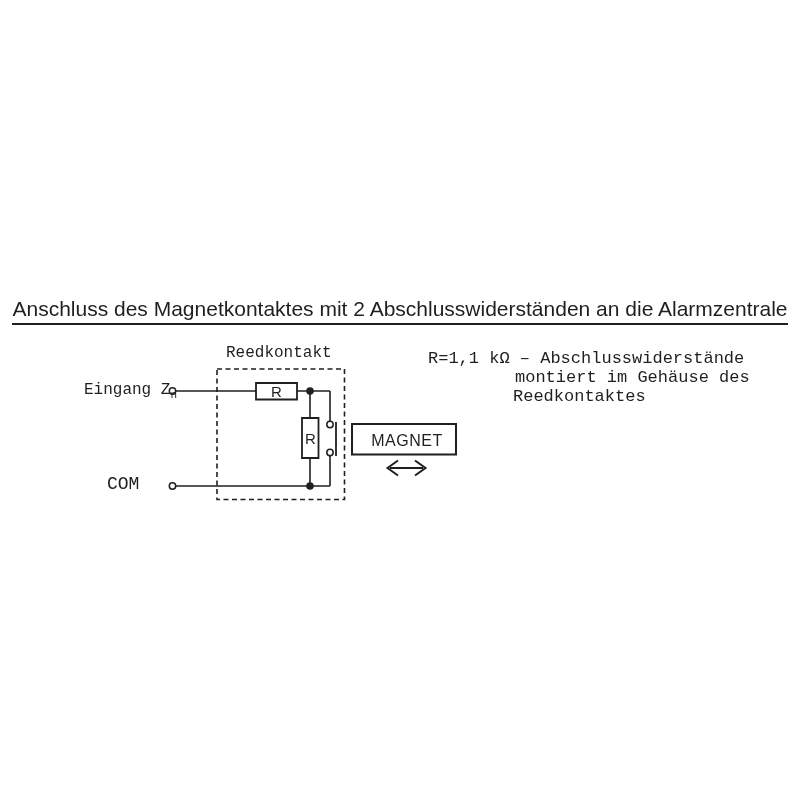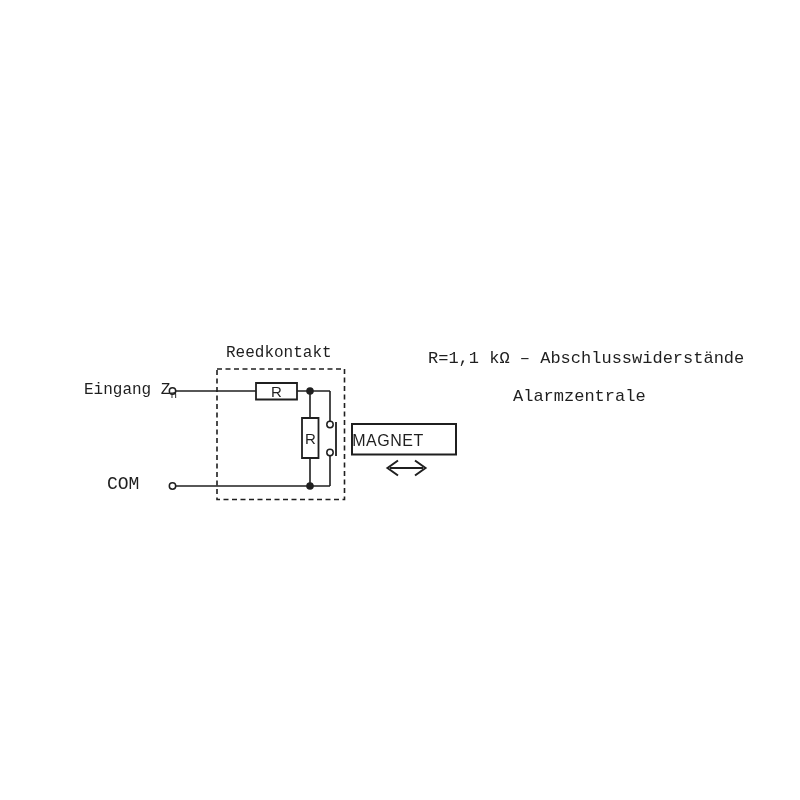--- a/index.html
+++ b/index.html
@@ -17,33 +17,36 @@
   .lbl { position:absolute; white-space:nowrap;font-family:Liberation Mono, monospace; }
   .lbl-reedkontakt { left:226px; top:344px; font-size:16px; line-height:19px; }
   .lbl-eingang { left:84px; top:380px; font-size:16px; line-height:20px; }
   .lbl-eingang sub { font-size:11px; line-height:0; }
   .lbl-com { left:107px; top:474px; font-size:18px; line-height:20px; }
   .lbl-box {
     position:absolute; display:flex; align-items:center; justify-content:center;
   }
   .lbl-res-h { left:256px; top:383px; width:41px; height:17px; font-size:15px; }
   .lbl-res-v { left:302px; top:418px; width:17px; height:40px; font-size:15px; }
-  .lbl-magnet { left:336px; top:424px; width:104px; height:33px; font-size:16px; letter-spacing:0.5px; }
+  .lbl-magnet { left:355px; top:424px; width:104px; height:33px; font-size:16px; letter-spacing:0.5px; }
   .ann { font-size:17px; line-height:20px; }
   .ann-1 { left:428px; top:349px; }
   .ann-2 { left:515px; top:368px; }
   .ann-3 { left:513px; top:387px; }
   svg.circuit { position:absolute; left:0; top:0; color:var(--ink); }
   svg.circuit * { vector-effect:non-scaling-stroke; }
 </style>
 </head>
 <body>
 
 <div class="canvas">
 
+  <div class="title">
+    <span class="title-text">Anschluss des Magnetkontaktes mit 2 Abschlusswiderständen an die Alarmzentrale</span>
+  </div>
 
   <svg class="circuit" width="800" height="800" viewBox="0 0 800 800">
 
     <rect x="217" y="369" width="127.5" height="130.5" fill="none" stroke="currentColor" stroke-width="1.6" stroke-dasharray="5,3.5"></rect>
 
     <line x1="176" y1="391" x2="330" y2="391" stroke="currentColor" stroke-width="1.6"></line>
     <line x1="310" y1="391" x2="310" y2="486" stroke="currentColor" stroke-width="1.6"></line>
     <line x1="330" y1="391" x2="330" y2="421" stroke="currentColor" stroke-width="1.6"></line>
     <line x1="330" y1="456" x2="330" y2="486" stroke="currentColor" stroke-width="1.6"></line>
     <line x1="176" y1="486" x2="330" y2="486" stroke="currentColor" stroke-width="1.6"></line>
@@ -77,15 +80,16 @@
 
   <div class="lbl lbl-com">COM</div>
 
   <div class="lbl-box lbl-res-h">R</div>
 
   <div class="lbl-box lbl-res-v">R</div>
 
   <div class="lbl-box lbl-magnet">MAGNET</div>
 
   <div class="lbl ann ann-1">R=1,1 kΩ – Abschlusswiderstände</div>
-  <div class="lbl ann ann-3">Alarmzentrale</div>
+  <div class="lbl ann ann-2">montiert im Gehäuse des</div>
+  <div class="lbl ann ann-3">Reedkontaktes</div>
 
 </div>
 
 </body></html>

